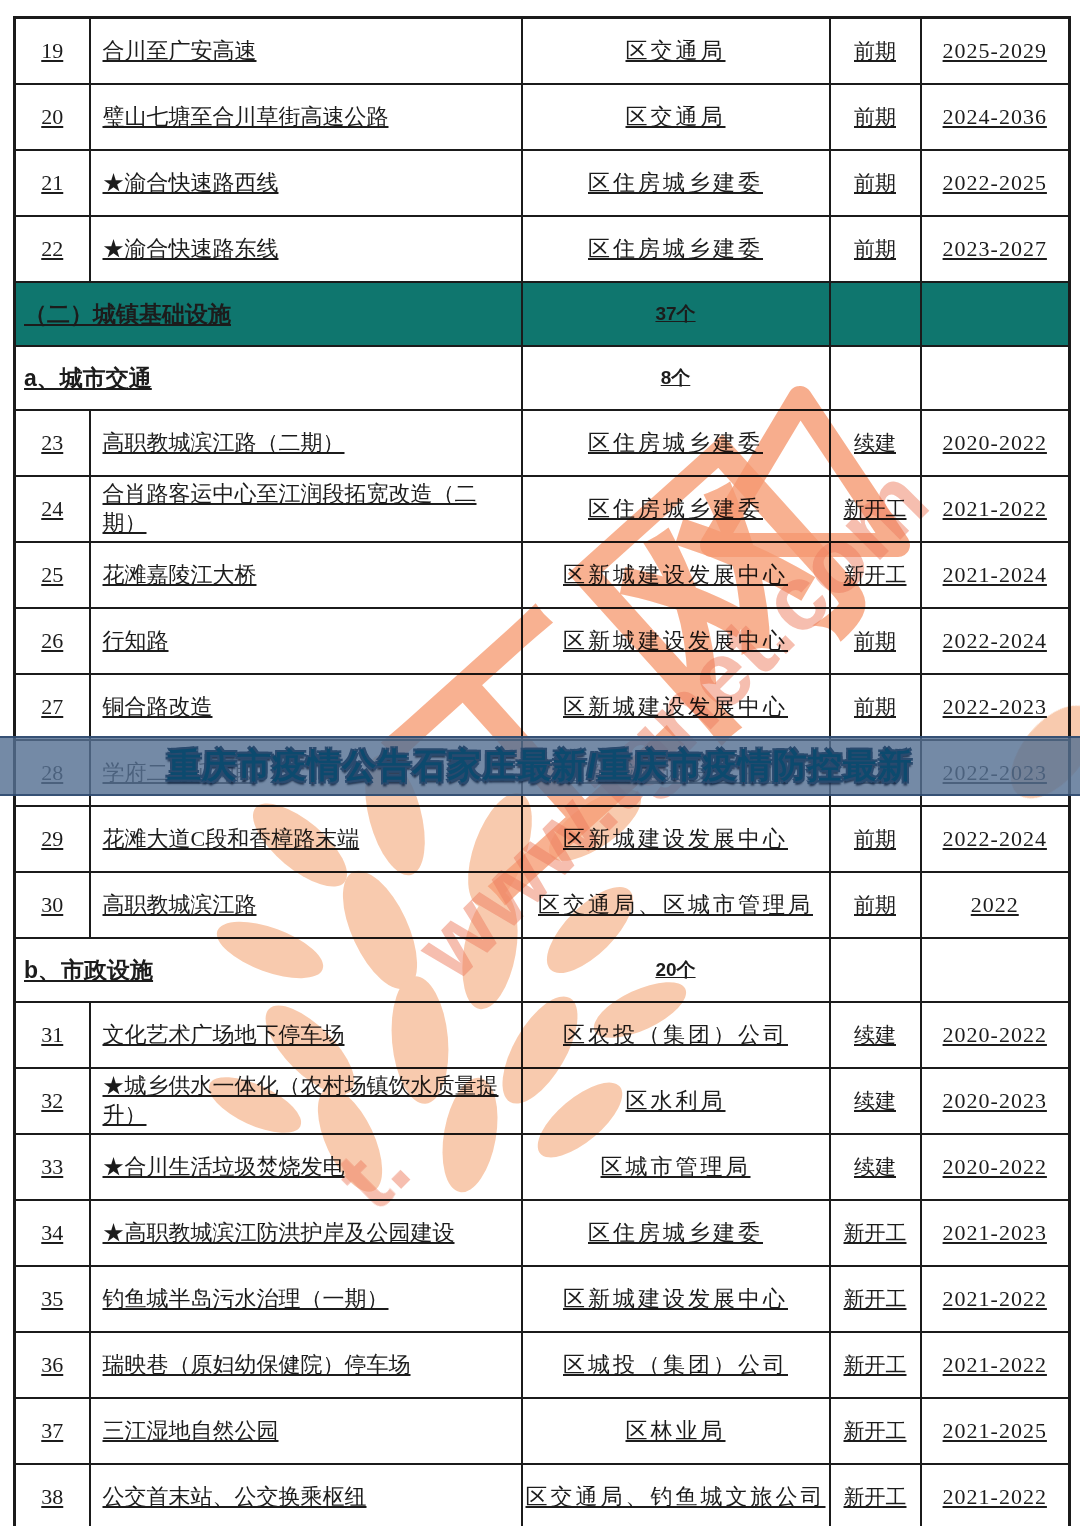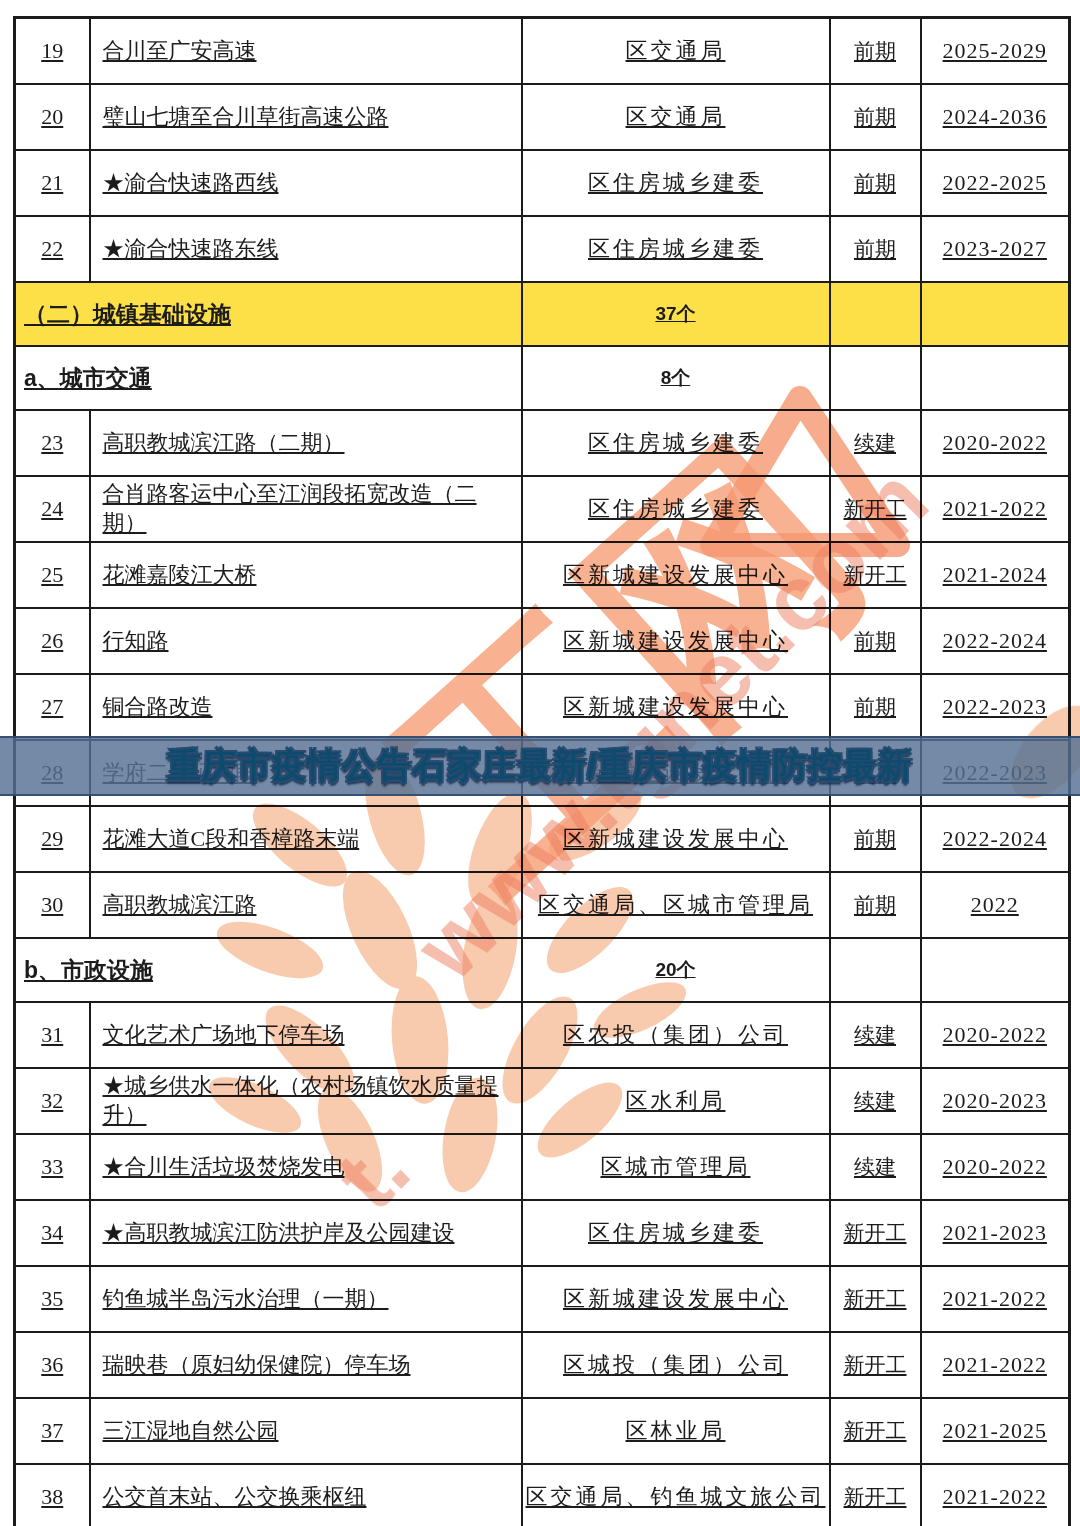--- a/index.html
+++ b/index.html
@@ -18,21 +18,21 @@
   table.main td{
     border:2px solid #1b1b1b;height:60px;overflow:hidden;
     vertical-align:middle;
   }
   table.main tr{height:64px;text-decoration:underline;}
   td.c-no{text-align:center;font-size:22px;}
   td.c-name{text-align:left;padding:2px 4px 2px 12px;font-size:22px;line-height:1.3;}
   td.c-dept{text-align:center;font-size:22px;letter-spacing:3px;padding:2px 2px;}
   td.c-status{text-align:center;font-size:21px;}
   td.c-years{text-align:center;font-size:22px;letter-spacing:1px;}
-  tr.shaded td{background:#fde047;}
+  tr.shaded td{background:#0f766e;}
   td.c-label{
     font-family:"Liberation Sans","DejaVu Sans",sans-serif;font-weight:bold;
     font-size:23px;text-align:left;padding-left:8px;
   }
   td.c-count{
     font-family:"Liberation Sans","DejaVu Sans",sans-serif;font-weight:bold;
     font-size:19px;text-align:center;
   }
 
   

